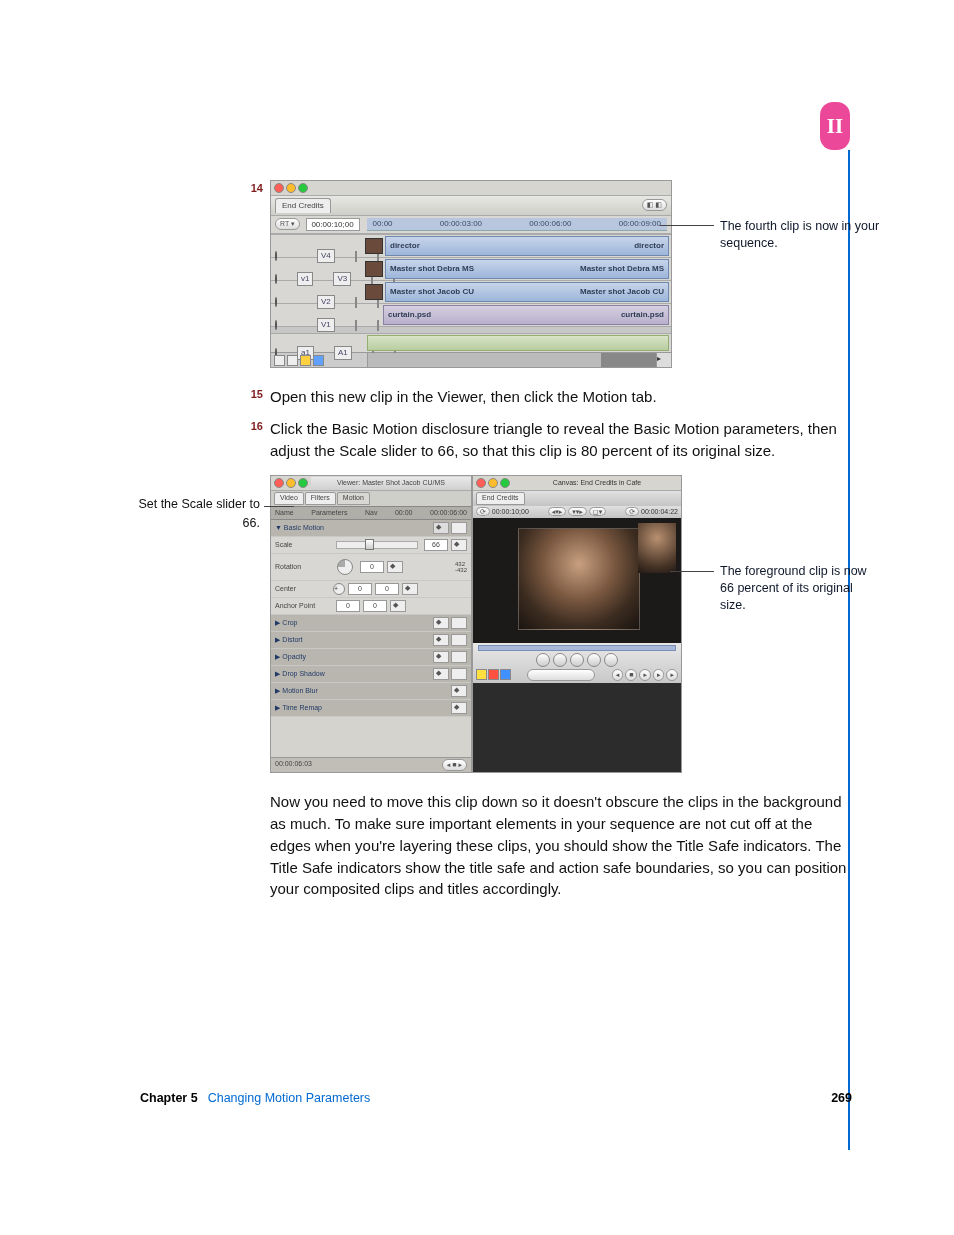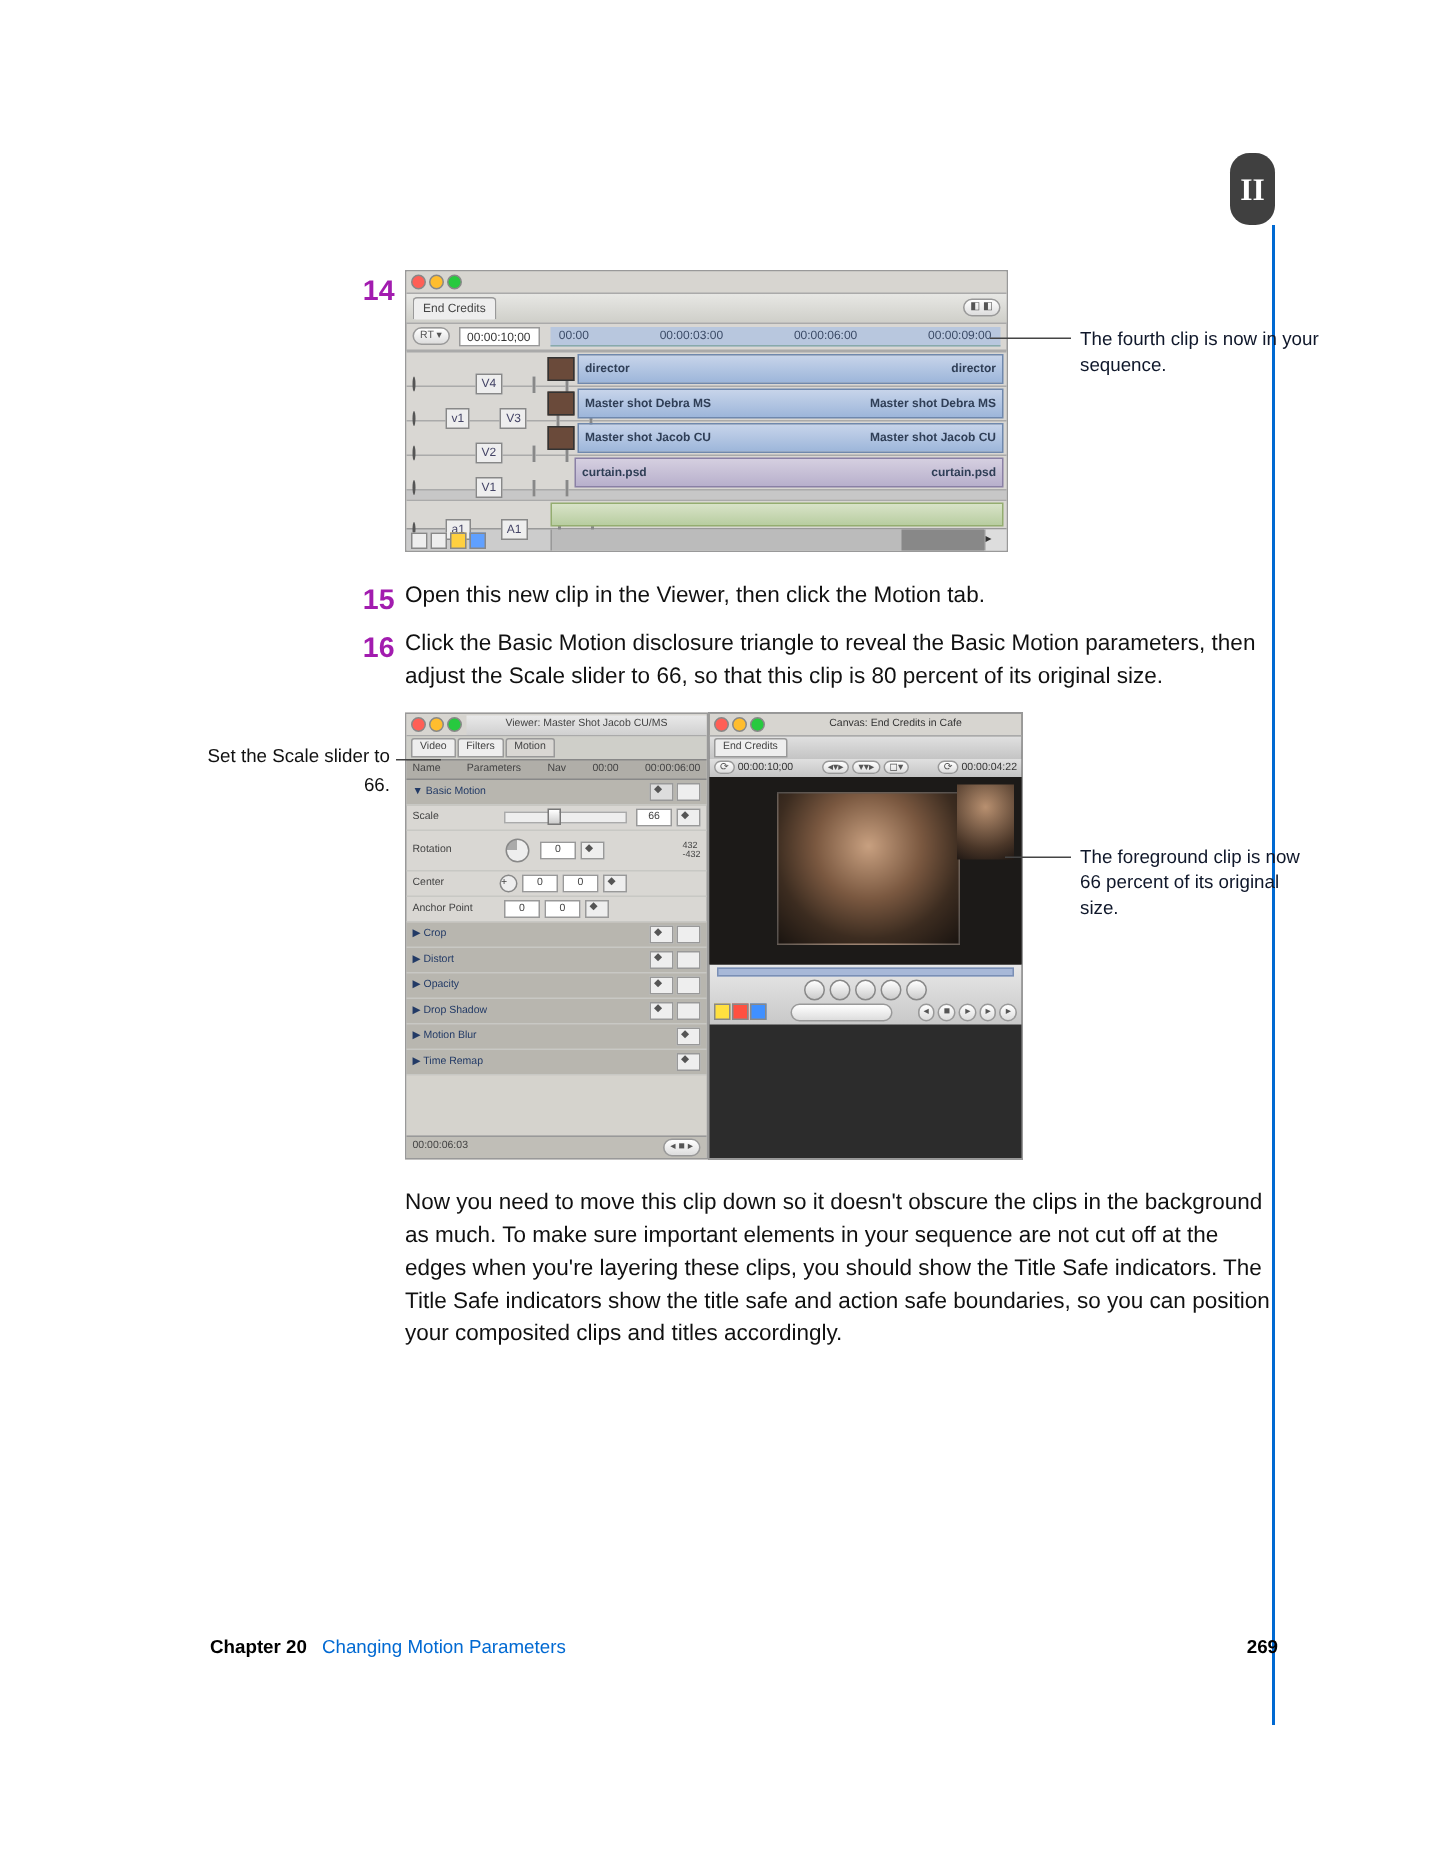--- a/index.html
+++ b/index.html
@@ -1,22 +1,22 @@
 <!DOCTYPE html>
 <html><head>
 <meta charset="utf-8">
 <style>
   body{margin:0;background:#fff;font-family:"Myriad Pro","Segoe UI",Arial,sans-serif;color:#000;}
   .page{width:954px;height:1235px;position:relative;margin:0 auto;}
-  .tab{position:absolute;top:102px;right:104px;width:30px;height:48px;background:#404040;color:#fff;font-family:Georgia,serif;font-size:21px;font-weight:bold;text-align:center;line-height:48px;border-radius:13px;}
+  .tab{position:absolute;top:102px;right:104px;width:30px;height:48px;background:#ec4899;color:#fff;font-family:Georgia,serif;font-size:21px;font-weight:bold;text-align:center;line-height:48px;border-radius:13px;}
   .vbar{position:absolute;top:150px;right:104px;width:2px;height:1000px;background:#0069d2;}
   .content{position:absolute;left:238px;top:166px;width:614px;font-size:15px;line-height:1.45;color:#111;}
   ol.steps{list-style:none;margin:0;padding:0;}
   ol.steps>li{position:relative;padding-left:32px;margin-bottom:10px;}
-  ol.steps>li .num{position:absolute;left:0;top:1px;color:#a21caf;font-weight:bold;width:25px;text-align:right;font-size:19px;}
+  ol.steps>li .num{position:absolute;left:0;top:1px;color:#7f1d1d;font-weight:bold;width:25px;text-align:right;font-size:11px;}
   .fig{position:relative;margin:10px 0 18px 0;}
   .timeline{width:400px;border:1px solid #999;background:#d9d7d3;font-size:8px;color:#333;}
   .tl-title{background:linear-gradient(#e9e9e9,#d0d0d0);text-align:center;color:#2a2a2a;padding:1px 0;}
   .tl-toolbar{display:flex;align-items:center;gap:3px;padding:2px 4px;background:linear-gradient(#e7e7e4,#cfcfc9);border-bottom:1px solid #aaa;}
   .tl-tab{background:#eee;border:1px solid #999;border-bottom:none;border-radius:3px 3px 0 0;padding:1px 6px;display:inline-block;color:#444;}
   .tl-ruler{display:flex;justify-content:space-between;padding:0 6px;background:#b8c7de;border-bottom:1px solid #8aa;color:#3a4a66;}
   .tl-ctrl{display:flex;align-items:center;gap:3px;padding:2px 4px;}
   .pill{display:inline-block;border:1px solid #999;border-radius:6px;background:linear-gradient(#fff,#ddd);padding:0 4px;font-size:7px;color:#555;}
   .track{display:flex;align-items:center;height:22px;border-top:1px solid #aaa;background:#d9d7d3;}
   .trk-left{width:90px;display:flex;align-items:center;gap:20px;padding-left:4px;margin-top:20px;}
@@ -352,16 +352,16 @@
           <div class="lead" style="left:400px;top:96px;width:44px;"></div>
           <div class="callout" style="left:450px;top:88px;width:150px;">The foreground clip is now 66 percent of its original size.</div>
         </div>
 
         <p class="para">Now you need to move this clip down so it doesn't obscure the clips in the background as much. To make sure important elements in your sequence are not cut off at the edges when you're layering these clips, you should show the Title Safe indicators. The Title Safe indicators show the title safe and action safe boundaries, so you can position your composited clips and titles accordingly.</p>
       </li>
     </ol>
   </div>
 
   <div class="footer">
-    <span><span class="ch">Chapter 20</span><span class="title">Changing Motion Parameters</span></span>
+    <span><span class="ch">Chapter 5</span><span class="title">Changing Motion Parameters</span></span>
     <span class="ch">269</span>
   </div>
 </div>
 
 </body></html>

